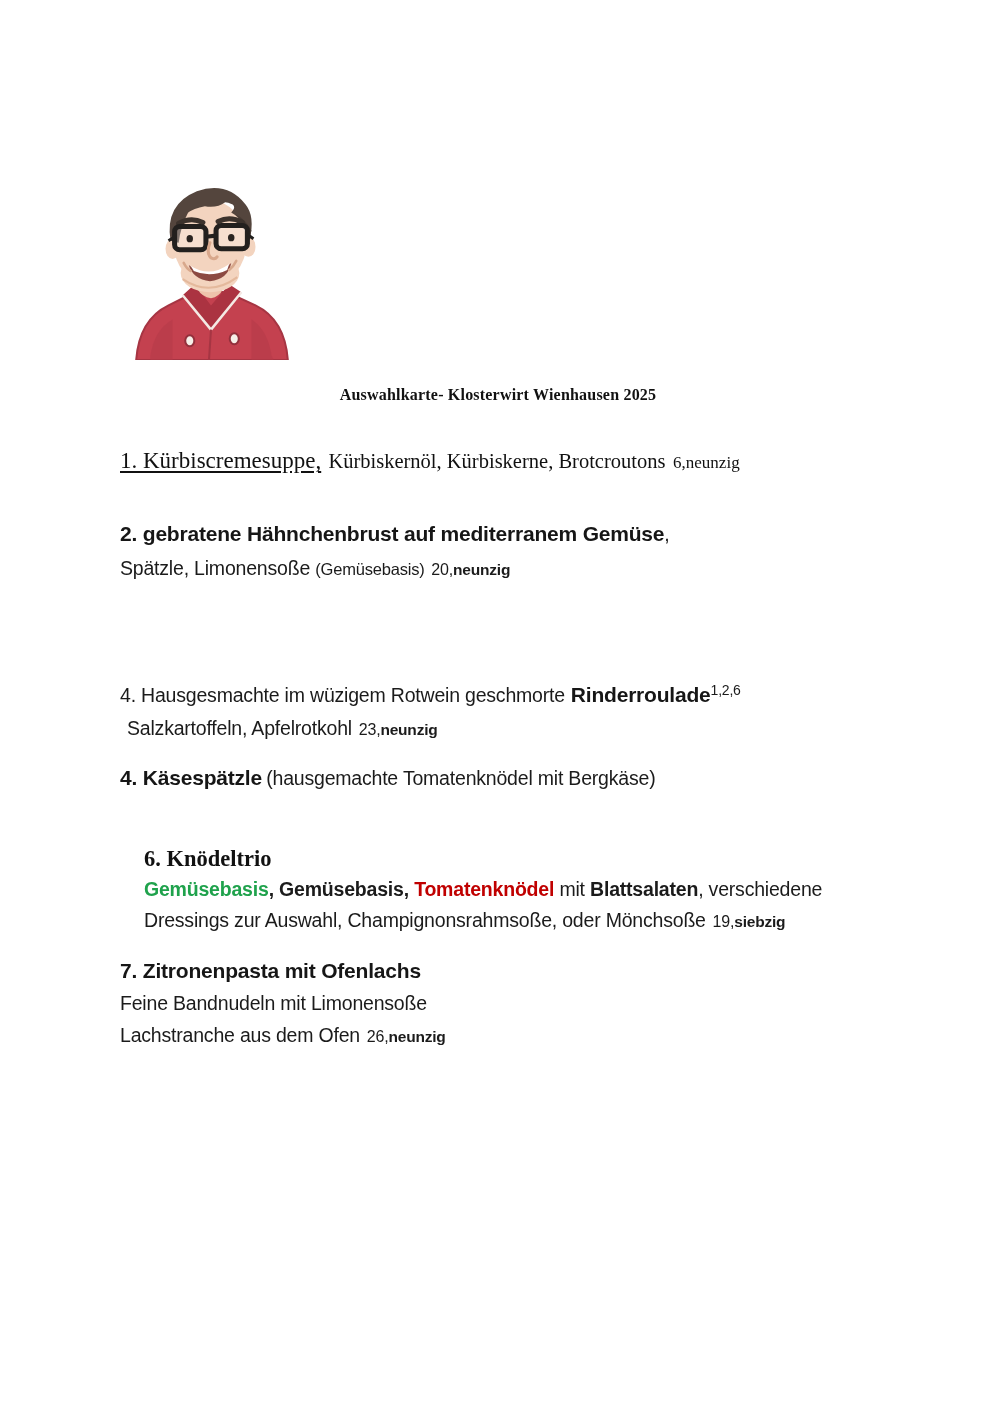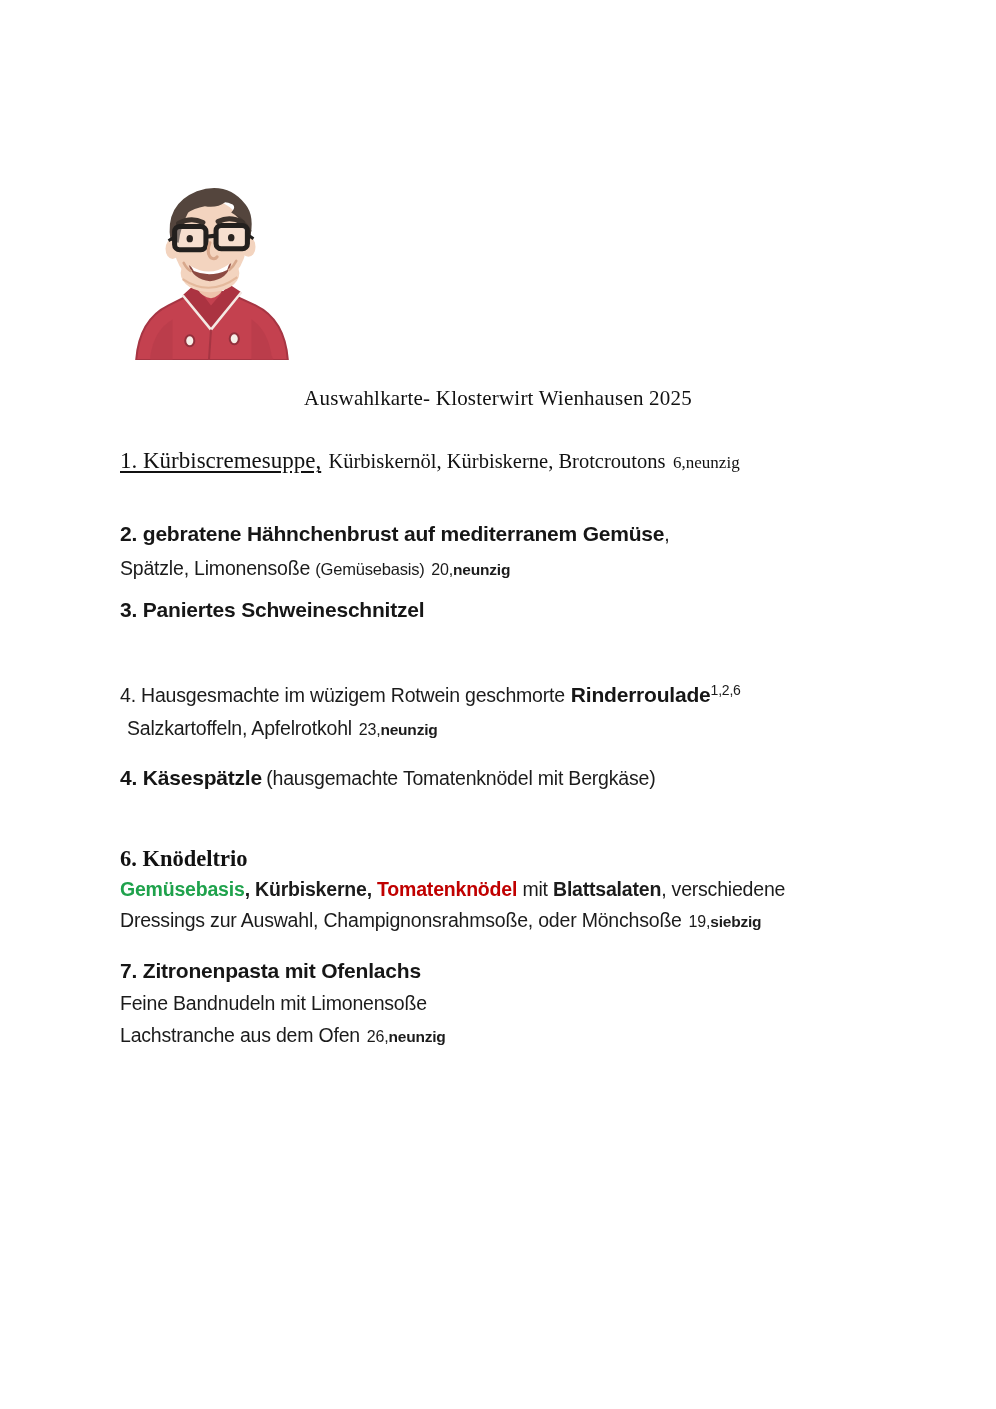--- a/index.html
+++ b/index.html
@@ -15,21 +15,21 @@
 
   .chef-figure {
     position: absolute; left: 120px; top: 178px;
     width: 182px; height: 182px;
   }
 
   .doc-title {
     position: absolute; top: 386px; left: 0; width: 996px;
     text-align: center;
     font-family: "Liberation Serif", serif;
-    font-weight: 400; font-size: 21px; color: #111;
+    font-weight: 700; font-size: 16px; color: #111;
     letter-spacing: 0.2px;
   }
 
   .item { position: absolute; left: 120px; width: 790px; }
   .line { display: block; }
 
   
   .serif   { font-family: "Liberation Serif", serif; }
   .s-name  { font-weight: 400; font-size: 23px; text-decoration: underline; text-decoration-thickness: 2px; text-underline-offset: 3px; color:#111; }
   .s-desc  { font-size: 20.5px; color:#111; margin-left: 0.35em; }
@@ -47,21 +47,21 @@
   .p-word    { font-size: 15.5px; font-weight: 700; }
   .sup       { font-size: 14px; font-weight: 400; vertical-align: super; line-height: 0; }
   .ml        { margin-left: 0.28em; }
   .indent1   { padding-left: 7px; }
 
   .green { color: #1fa24c; }
   .red   { color: #c00000; text-align: center; }
 
   .lh33 .line { line-height: 33px; }
   .lh32 .line { line-height: 32px; }
-  .lh31 .line { line-height: 31px; }
+  .lh31 .line { line-height: 31px; margin-left: 24px; }
 </style>
 </head>
 <body>
 
 <div class="page">
 
   <div class="chef-figure">
     <svg width="182" height="182" viewBox="0 0 180 180" xmlns="http://www.w3.org/2000/svg">
 
       <path d="M16 180 Q19 140 48 126 L70 115 Q90 108 110 115 L134 126 Q163 140 166 180 Z" fill="#c4414f" stroke="#a63543" stroke-width="2"></path>
@@ -120,21 +120,20 @@
     <span class="line">
       <span class="h-sans">2. gebratene Hähnchenbrust auf mediterranem Gemüse</span><span class="b-sans">,</span>
     </span>
     <span class="line b-sans">
       <span>Spätzle, Limonensoße</span>
       <span class="note">(Gemüsebasis)</span><span class="price"><span class="p-num">20,</span><span class="p-word">neunzig</span></span>
     </span>
   </div>
 
   <div class="item sans lh33" style="top:593px;">
-    <span class="line h-sans">3. Paniertes Schweineschnitzel</span>
   </div>
 
   <div class="item sans lh33" style="top:678px;">
     <span class="line b-sans">
       <span>4. Hausgesmachte im wüzigem Rotwein geschmorte</span><span class="h-sans ml">Rinderroulade</span><span class="sup">1,2,6</span>
     </span>
     <span class="line b-sans indent1">
       <span>Salzkartoffeln, Apfelrotkohl</span><span class="price"><span class="p-num">23,</span><span class="p-word">neunzig</span></span>
     </span>
   </div>
@@ -142,21 +141,21 @@
   <div class="item lh32" style="top:762px;">
     <span class="line sans">
       <span class="h-sans">4. Käsespätzle</span>
       <span class="b-sans">(hausgemachte Tomatenknödel mit Bergkäse)</span>
     </span>
   </div>
 
   <div class="item lh31" style="top:843px;">
     <span class="line serif s-head">6. Knödeltrio</span>
     <span class="line sans b-sans">
-      <span class="bold green">Gemüsebasis</span><span class="bold">, Kürbiskerne,</span>
+      <span class="bold green">Gemüsebasis</span><span class="bold">, Gemüsebasis,</span>
       <span class="bold red">Tomatenknödel</span>
       <span>mit</span>
       <span class="bold">Blattsalaten</span><span>, verschiedene</span>
     </span>
     <span class="line sans b-sans">
       <span>Dressings zur Auswahl, Champignonsrahmsoße, oder Mönchsoße</span><span class="price"><span class="p-num">19,</span><span class="p-word">siebzig</span></span>
     </span>
   </div>
 
   <div class="item sans lh32" style="top:955px;">

